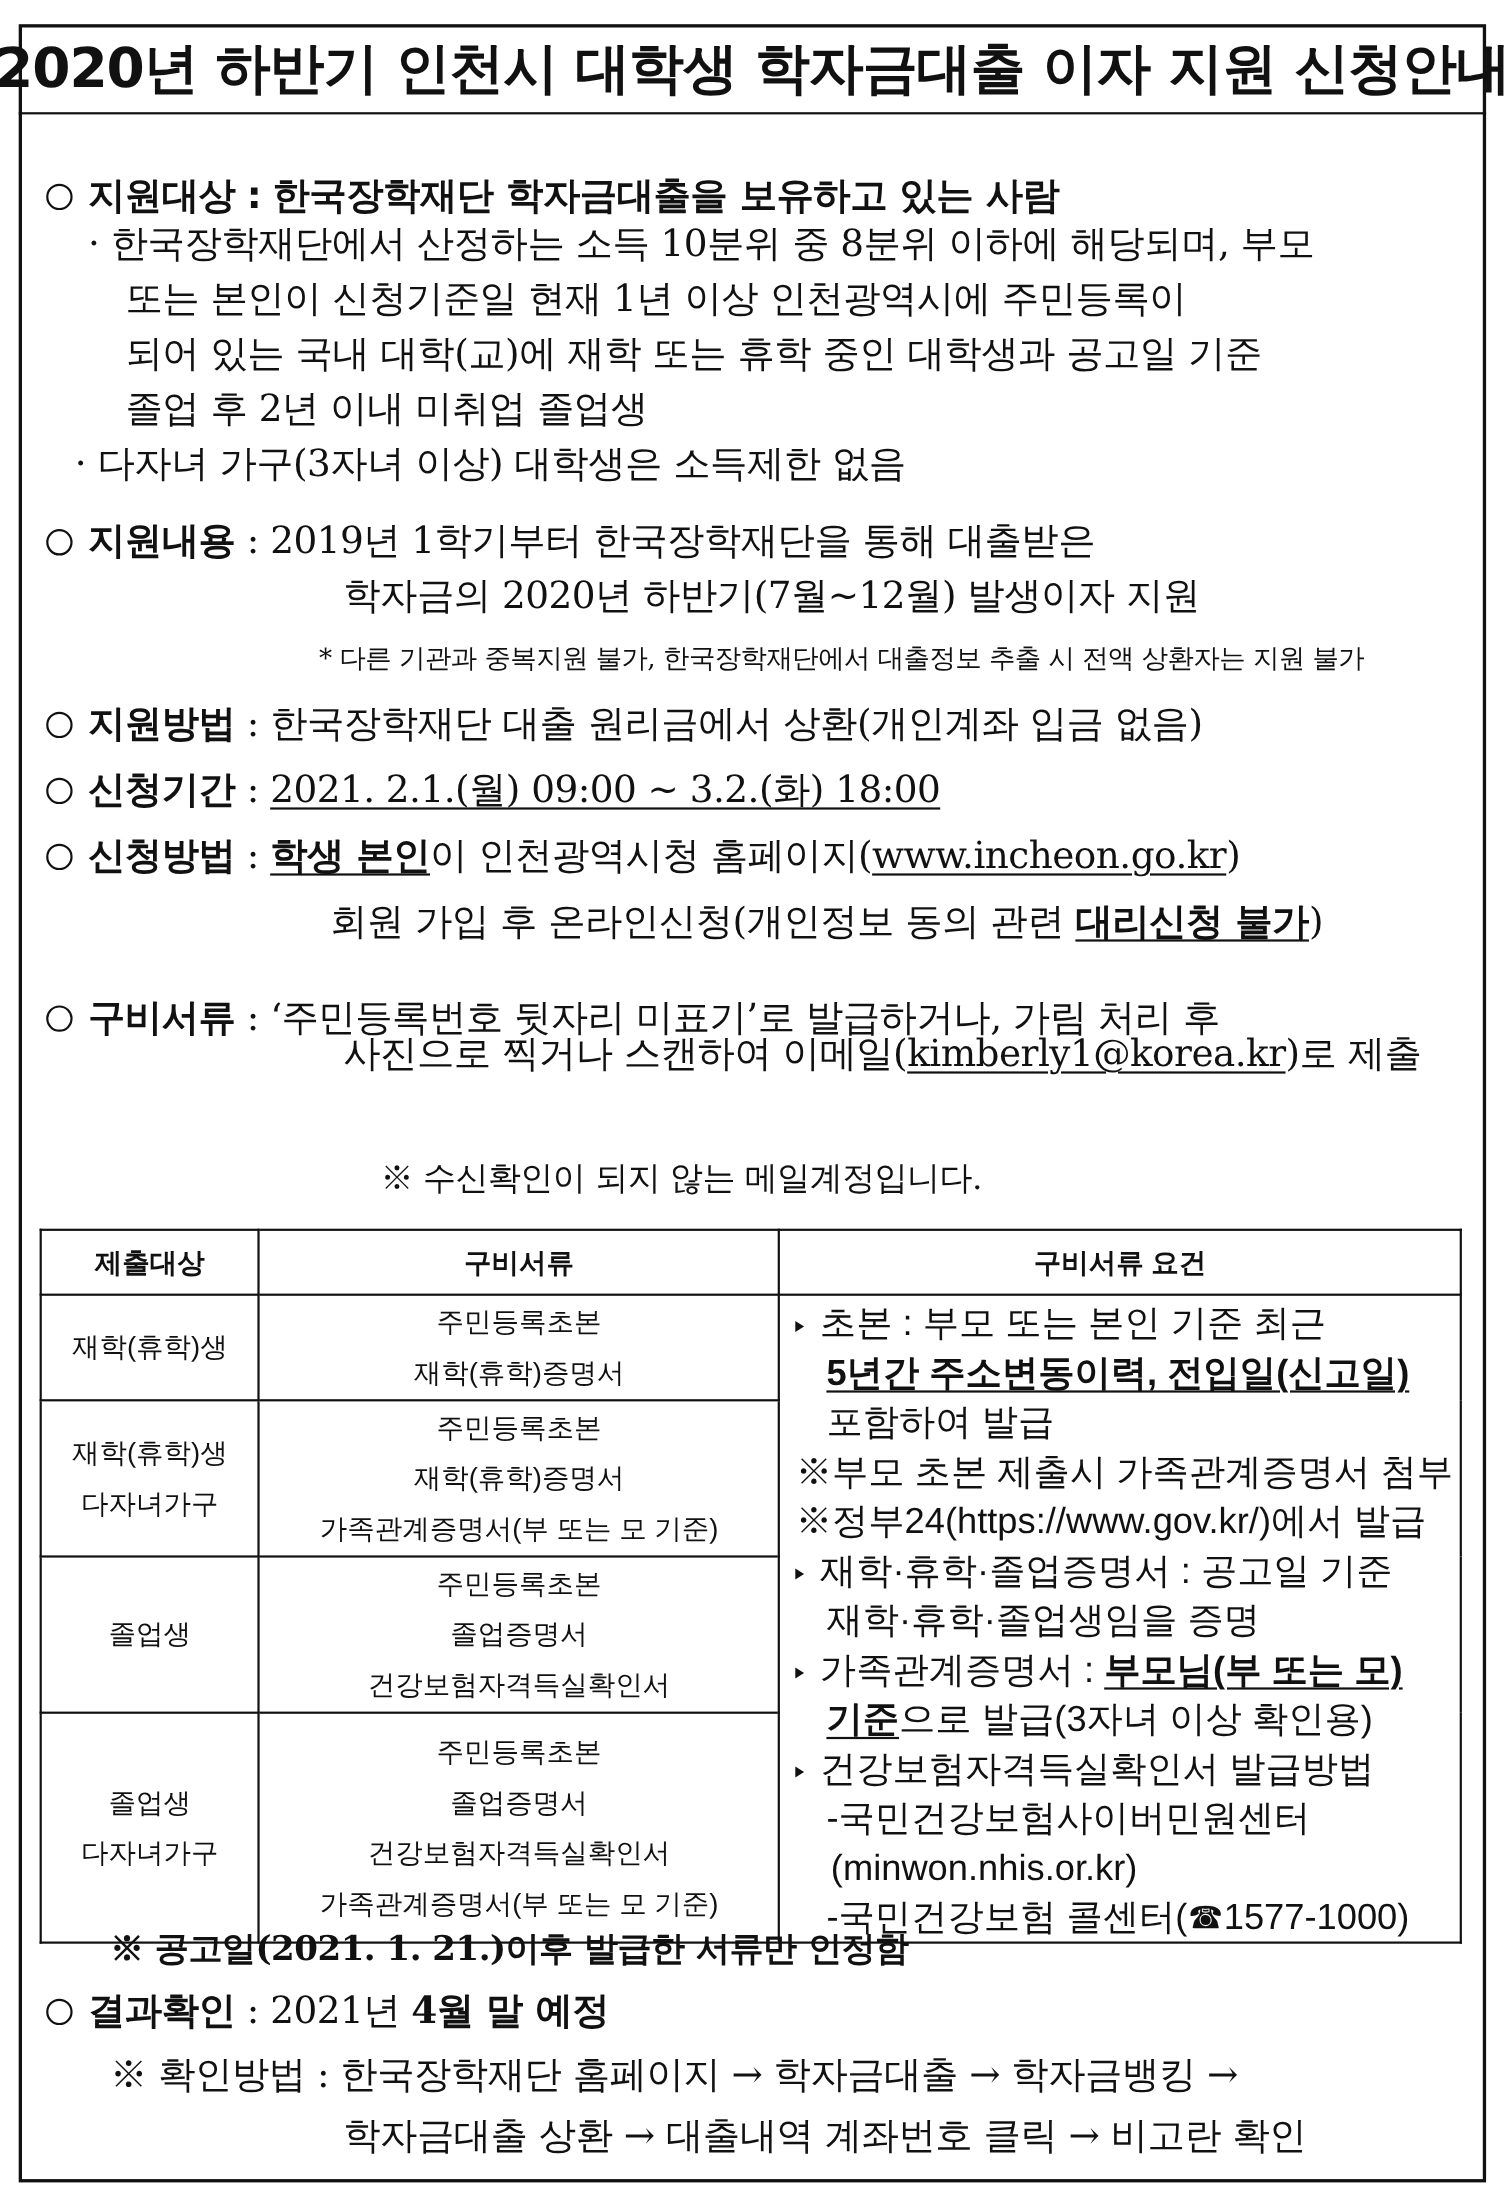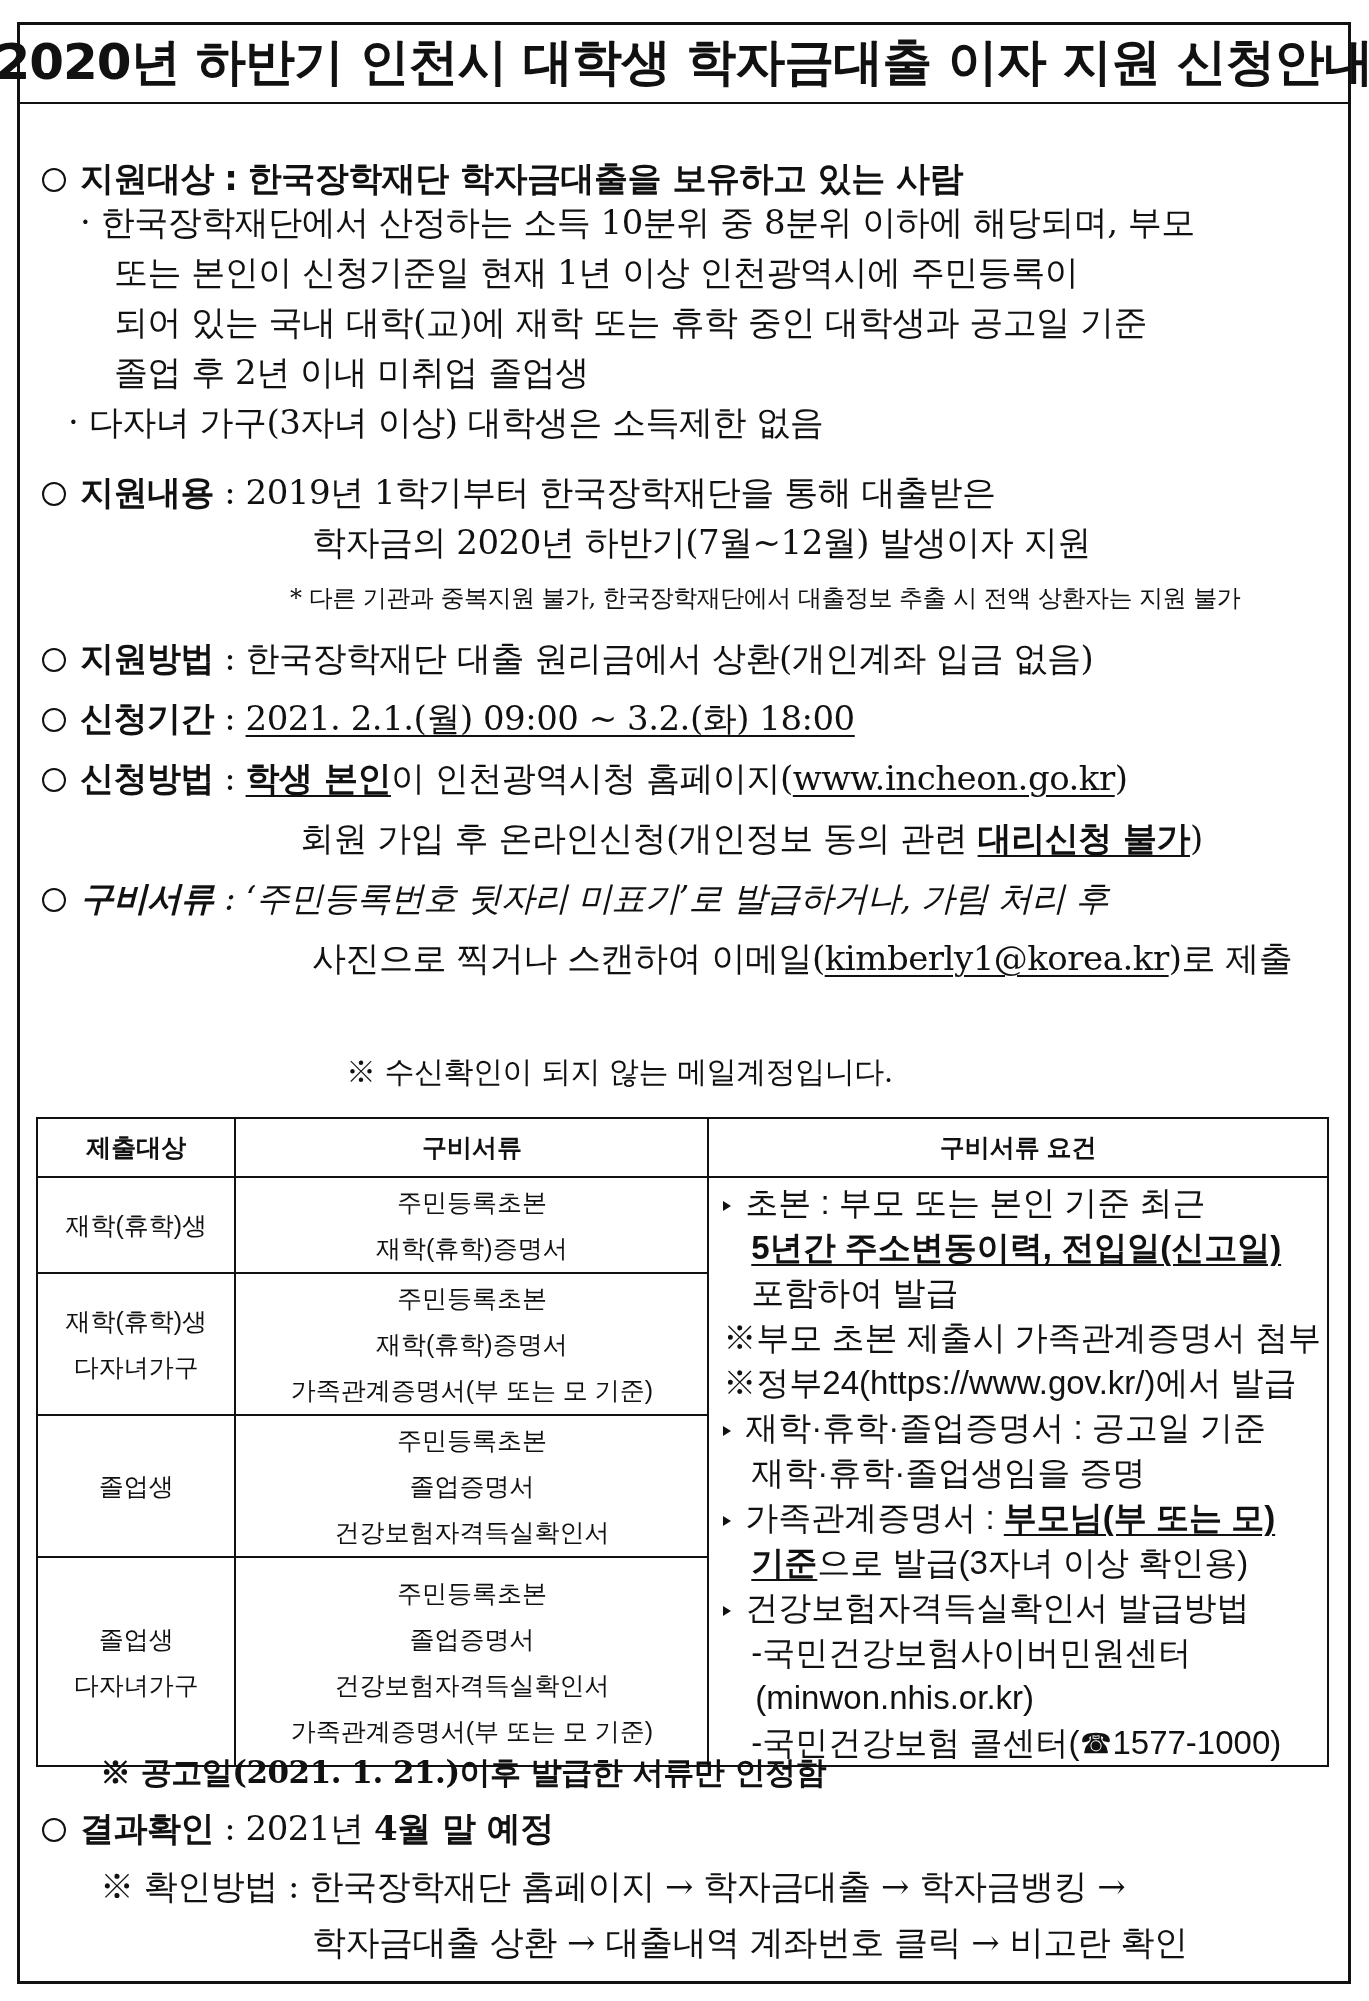--- a/index.html
+++ b/index.html
@@ -80,21 +80,21 @@
 
 <div class="line" style="left:42px; top:758px;">
   <span class="circle"></span><span class="sec">신청방법</span>
   <span>:</span>
   <span class="u b">학생 본인</span><span>이 인천광역시청 홈페이지(</span><span class="u">www.incheon.go.kr</span><span>)</span>
 </div>
 <div class="line" style="left:300px; top:818px;">
   <span>회원 가입 후 온라인신청(개인정보 동의 관련 </span><span class="u b">대리신청 불가</span><span>)</span>
 </div>
 
-<div class="line" style="left:42px; top:878px;font-style:italic;">
+<div class="line" style="left:42px; top:905px;">
   <span class="circle"></span><span class="sec">구비서류</span>
   <span>:</span>
   <span>‘주민등록번호 뒷자리 미표기’로 발급하거나, 가림 처리 후</span>
 </div>
 <div class="line" style="left:312px; top:938px;text-align:center;">
   <span>사진으로 찍거나 스캔하여 이메일(</span><span class="u">kimberly1@korea.kr</span><span>)로 제출</span>
 </div>
 <div class="line note" style="left:346px; top:1056px;">※ 수신확인이 되지 않는 메일계정입니다.</div>
 
 <table class="tbl">

